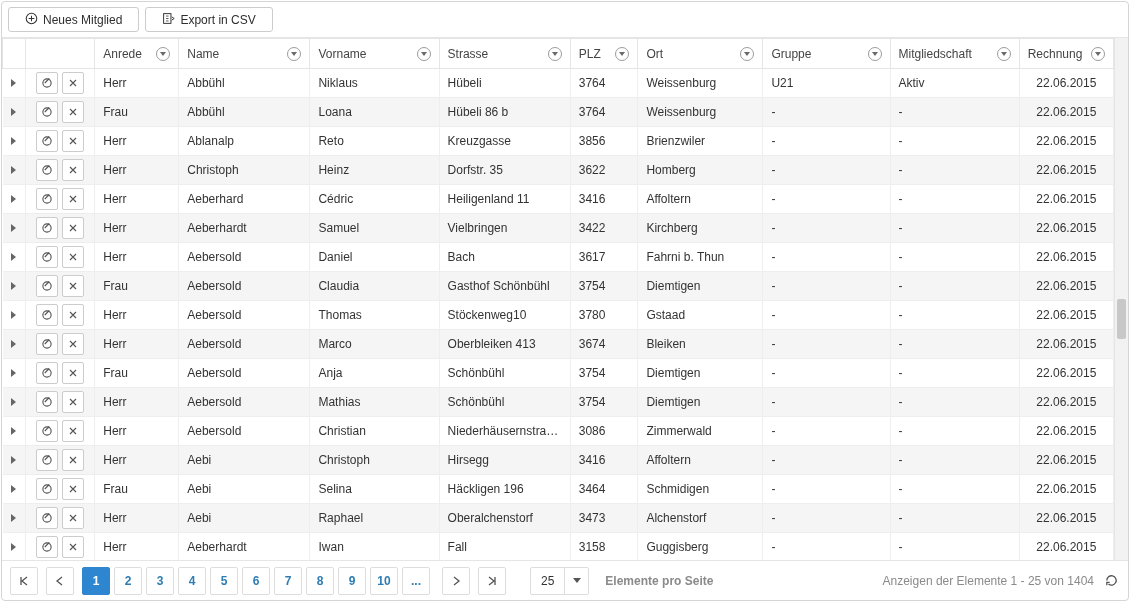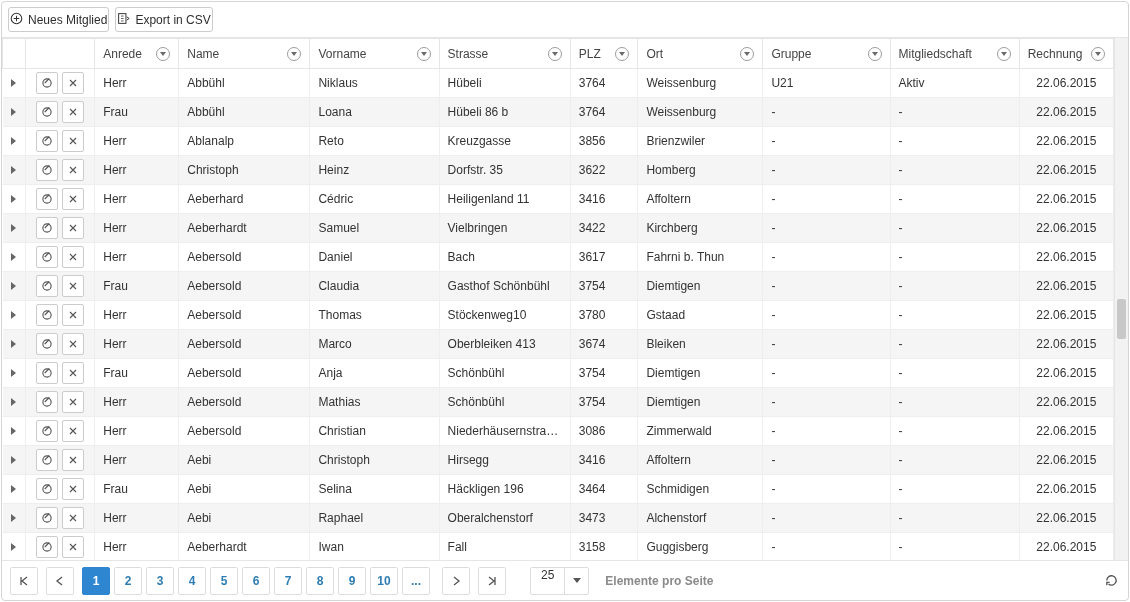--- a/index.html
+++ b/index.html
@@ -26,21 +26,21 @@
 .toolbar {
   padding: 5px 6px;
   display: flex;
   gap: 6px;
   border-bottom: 1px solid #e5e5e5;
 }
 .tbtn {
   display: inline-flex;
   align-items: center;
   gap: 5px;
-  padding: 4px 1px;
+  padding: 4px 16px;
   border: 1px solid #cccccc;
   border-radius: 3px;
   background: #fff;
   color: #2e2e2e;
   cursor: pointer;
   font-size: 12px;
   line-height: 1;
 }
 .tbtn svg { width: 13px; height: 13px; }
 .grid-wrap {
@@ -131,21 +131,21 @@
 }
 .pbtn{
   min-width:28px;height:28px;border:1px solid #dddddd;background:#fff;
   display:inline-flex;align-items:center;justify-content:center;border-radius:2px;
   color:#2e7db2;cursor:pointer;font-size:12px;font-weight:600;
 }
 .pbtn.nav{color:#444;font-weight:400;}
 .pbtn.active{background:#2e86d1;border-color:#2e86d1;color:#fff;}
 .psize{
   margin-left:16px;height:28px;border:1px solid #dddddd;border-radius:2px;
-  display:inline-flex;align-items:flex-start;overflow:hidden;
+  display:inline-flex;align-items:center;overflow:hidden;
 }
 .psize span{padding:0 10px;color:#333;}
 .psize .dd{
   width:24px;height:100%;border-left:1px solid #ddd;display:inline-flex;
   align-items:center;justify-content:center;
 }
 .psize .dd::after{
   content:"";width:0;height:0;border-left:4px solid transparent;
   border-right:4px solid transparent;border-top:5px solid #555;
 }
@@ -750,20 +750,21 @@
       <svg width="10" height="10" viewBox="0 0 10 10">
           <path d="M8 1v8M2 1l5 4-5 4" fill="none" stroke="#555" stroke-width="1.3"></path>
         </svg>
     </span>
     <span class="psize">
       <span>25</span>
       <span class="dd"></span>
     </span>
     <span class="label">Elemente pro Seite</span>
     <div class="right">
+      <span>Anzeigen der Elemente 1 - 25 von 1404</span>
       <span class="refresh">
         <svg viewBox="0 0 16 16">
             <path d="M3 8a5 5 0 1 1 1.8 3.8M3 13v-3h3" fill="none" stroke="#555" stroke-width="1.4"></path>
           </svg>
       </span>
     </div>
   </div>
 
 </div>
 

